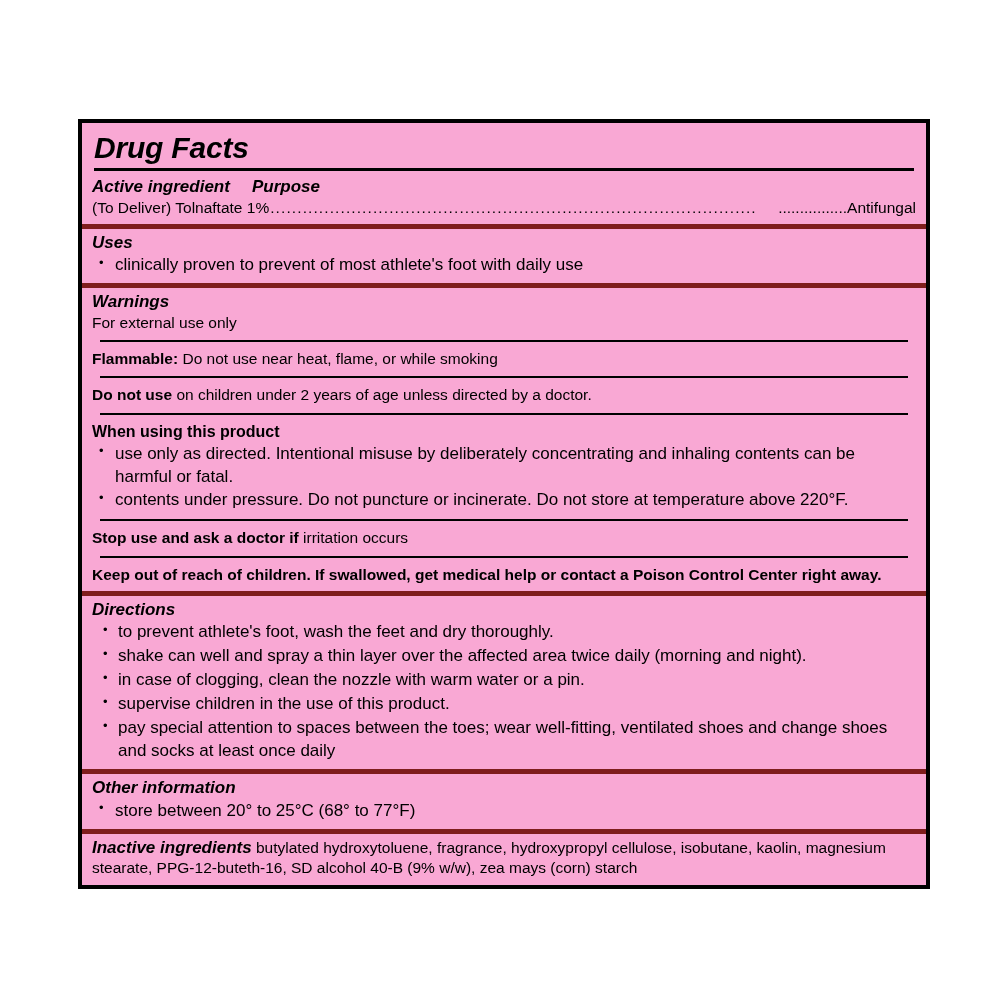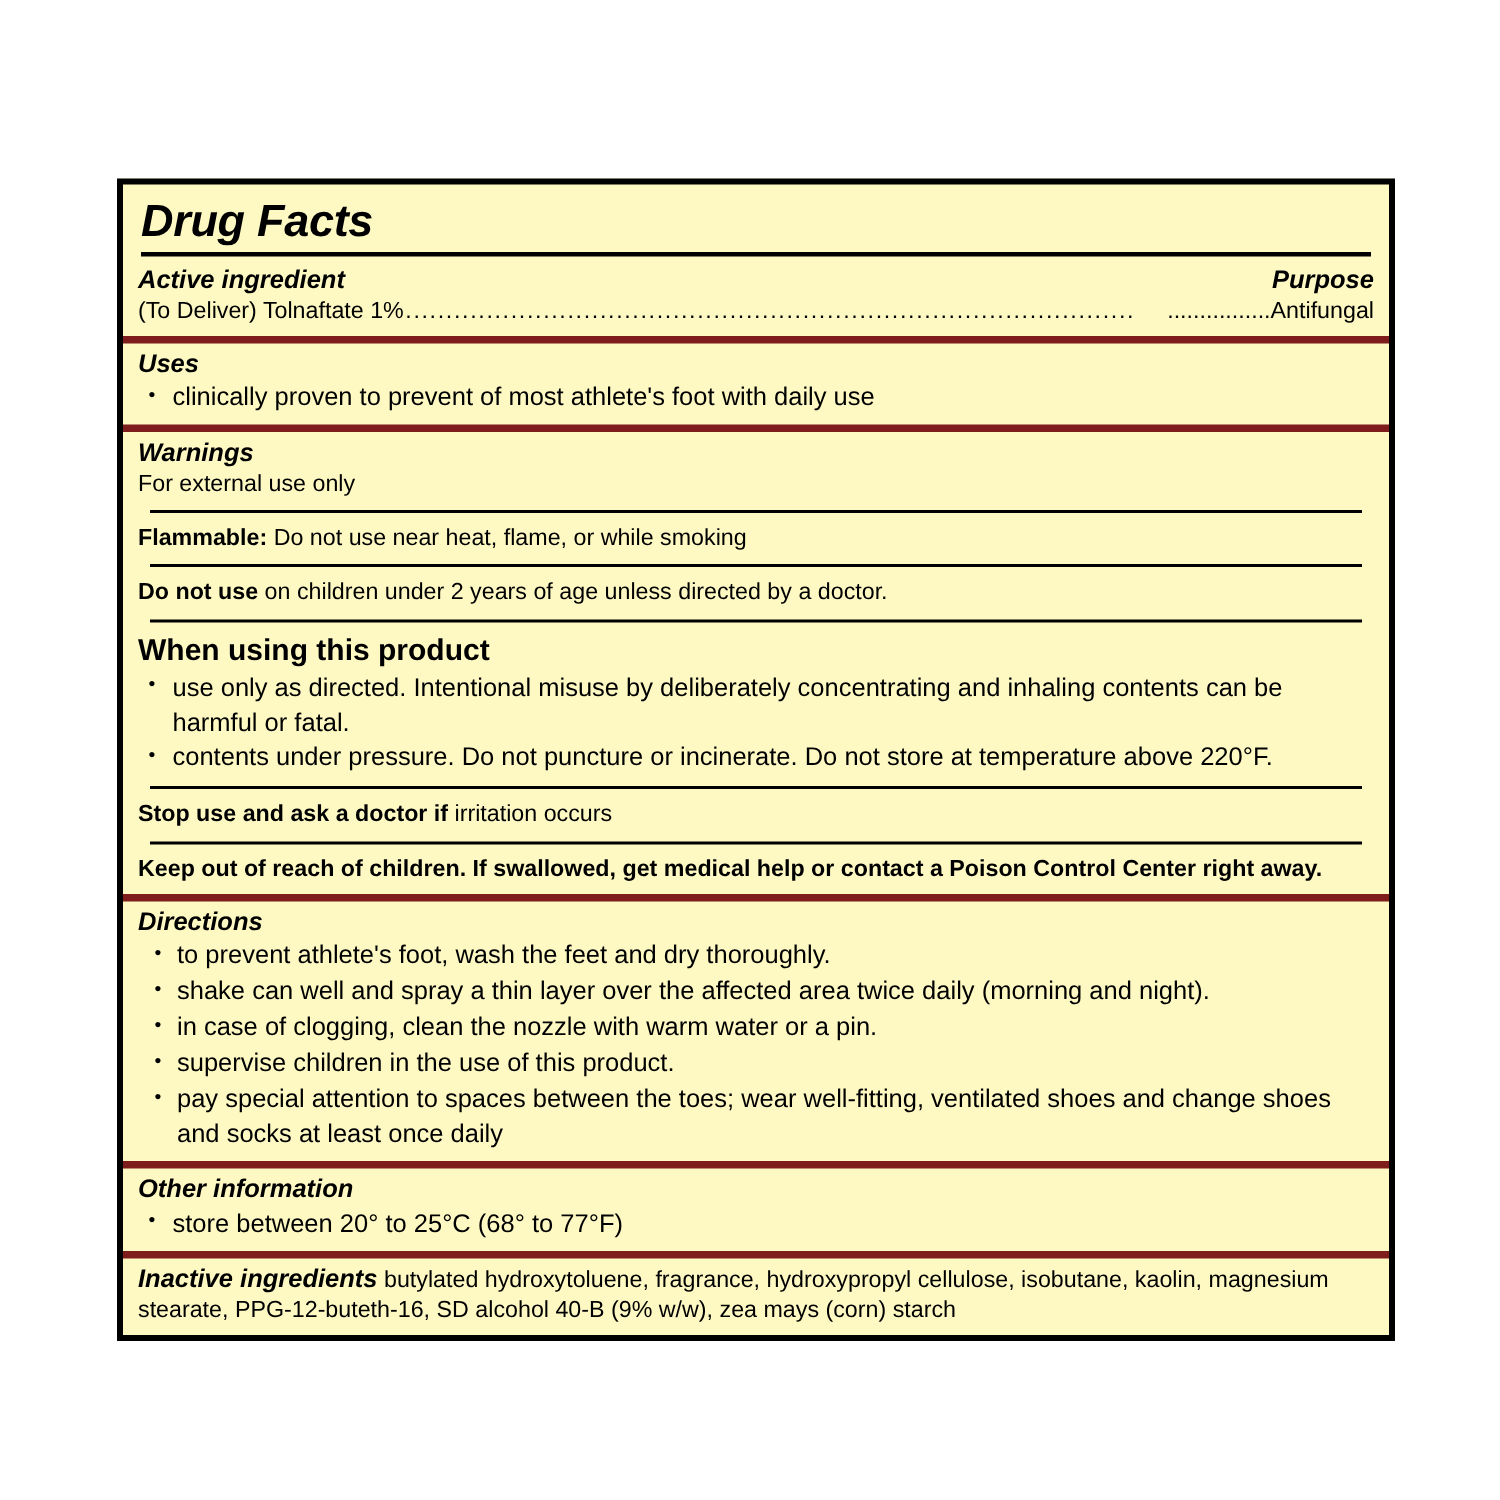--- a/index.html
+++ b/index.html
@@ -15,21 +15,21 @@
     -webkit-font-smoothing: antialiased;
   }
 
   #label-root {
     position: absolute;
     left: 78px;
     top: 119px;
     width: 844px;   
     border: 4px solid #000;
     box-sizing: content-box;
-    background: #fef9c3;
+    background: #f9a8d4;
   }
 
   
   .section {
     padding: 4px 10px 6px 10px;
     box-sizing: border-box;
   }
   
   .section + .section {
     border-top: 5px solid #7f1d1d;
@@ -49,41 +49,41 @@
     margin: 3px 2px 0 2px;
   }
 
   .sec-head {
     font-size: 17px;
     font-weight: bold;
     font-style: italic;
     line-height: 1.22;
   }
   .sub-head {
-    font-size: 20px;
+    font-size: 16px;
     font-weight: bold;
     line-height: 1.25;
   }
   .body-text {
     font-size: 15.5px;
     line-height: 1.3;
   }
   .body-text b { font-weight: bold; }
 
   
   .inner-rule {
     border-bottom: 2.5px solid #000;
     margin: 7px 8px 7px 8px;
   }
 
   
   .ai-head-row {
     display: flex;
-    justify-content: space-between;
     align-items: baseline;
+    gap: 22px;
   }
   .ai-line {
     display: flex;
     align-items: baseline;
     white-space: nowrap;
     overflow: hidden;
     font-size: 15.5px;
     line-height: 1.28;
   }
   .ai-dots {

